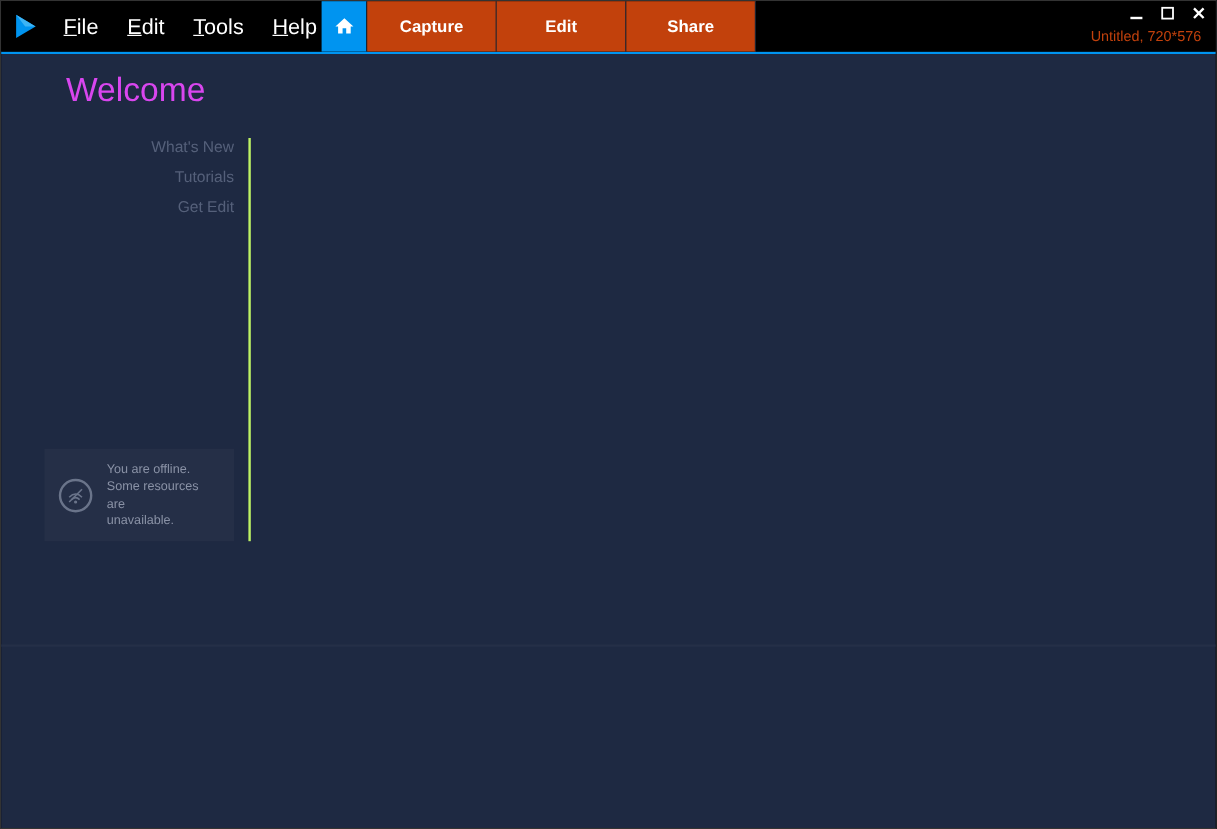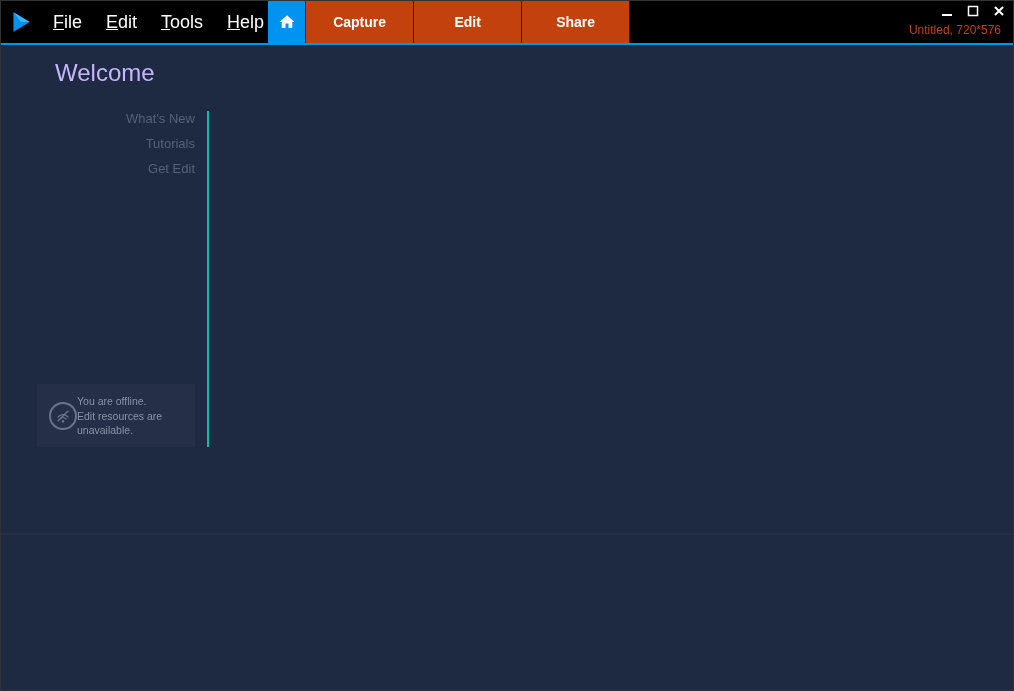--- a/index.html
+++ b/index.html
@@ -100,33 +100,33 @@
       background: #0094f0;
     }
     .content {
       flex: 1;
       background: #1e2942;
       display: flex;
       flex-direction: column;
       position: relative;
     }
     .welcome-title {
-      font-size: 24px;
+      font-size: 28px;
       font-weight: 300;
-      color: #c4b5fd;
+      color: #d946ef;
       margin: 14px 0 0 54px;
     }
     .main-row {
       display: flex;
       margin-top: 24px;
       height: 336px;
     }
     .sidebar {
       width: 208px;
-      border-right: 2px solid #14b8a6;
+      border-right: 2px solid #bef264;
       display: flex;
       flex-direction: column;
       padding-right: 0;
       position: relative;
     }
     .side-links {
       display: flex;
       flex-direction: column;
       align-items: flex-end;
       padding-right: 12px;
@@ -140,20 +140,21 @@
     }
     .offline-box {
       position: absolute;
       bottom: 0;
       left: 36px;
       right: 12px;
       background: #252f47;
       padding: 10px 12px;
       display: flex;
       align-items: center;
+      gap: 12px;
     }
     .offline-icon {
       width: 28px;
       height: 28px;
       border: 2px solid #6a748a;
       border-radius: 50%;
       display: flex;
       align-items: center;
       justify-content: center;
       color: #6a748a;
@@ -231,21 +232,21 @@
           <div class="offline-icon">
             <svg viewBox="0 0 24 24" fill="none" stroke="#6a748a" stroke-width="2">
               <path d="M4 14 Q12 6 20 14"></path>
               <path d="M7 17 Q12 12 17 17"></path>
               <circle cx="12" cy="20" r="1" fill="#6a748a"></circle>
               <line x1="4" y1="20" x2="20" y2="4"></line>
             </svg>
           </div>
           <div class="offline-text">
             <div>You are offline.</div>
-            <div>Edit resources are</div>
+            <div>Some resources are</div>
             <div>unavailable.</div>
           </div>
         </div>
       </div>
     </div>
     <div class="bottom-divider"></div>
   </div>
 </div>
 
 </body></html>

